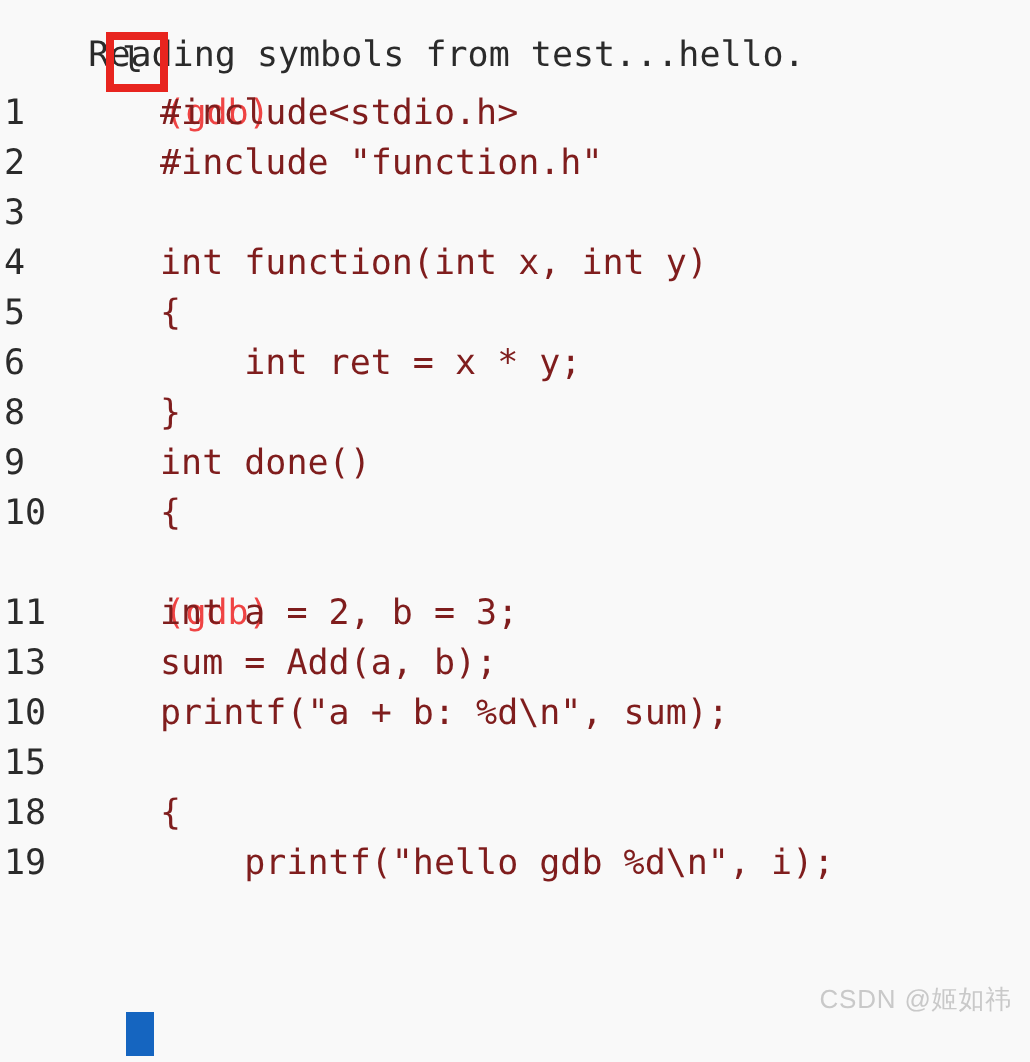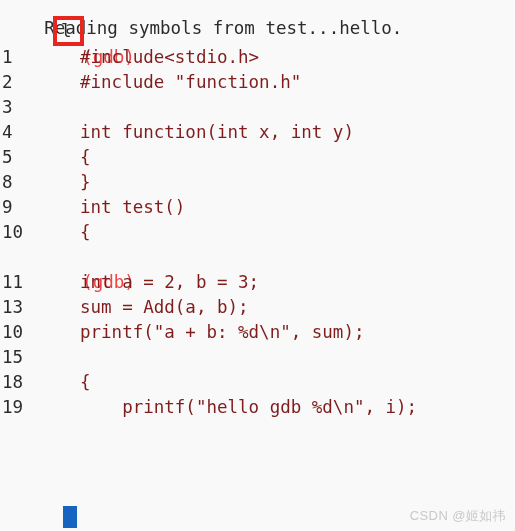--- a/index.html
+++ b/index.html
@@ -79,21 +79,21 @@
     left: 63px;
     top: 508px;
     width: 14px;
     height: 22px;
     background: #1565c0;
     z-index: 4;
   }
   #watermark {
     position: absolute;
     right: 9px;
-    bottom: 4px;
+    bottom: 20px;
     font-family: "Liberation Sans", sans-serif;
     font-size: 13px;
     color: #c9c9c9;
     letter-spacing: 0.4px;
     white-space: nowrap;
     user-select: none;
   }
 </style>
 </head>
 <body>
@@ -107,22 +107,23 @@
   <div class="term-line">
     <span class="prompt">(gdb)</span>
   </div>
 
   <div id="listing-one">
       <div class="term-line"><span class="lineno">1</span><span class="code">#include&lt;stdio.h&gt;</span></div>
       <div class="term-line"><span class="lineno">2</span><span class="code">#include "function.h"</span></div>
       <div class="term-line"><span class="lineno">3</span><span class="code"></span></div>
       <div class="term-line"><span class="lineno">4</span><span class="code">int function(int x, int y)</span></div>
       <div class="term-line"><span class="lineno">5</span><span class="code">{</span></div>
+      <div class="term-line"><span class="lineno">6</span><span class="code">    int ret = x * y;</span></div>
       <div class="term-line"><span class="lineno">8</span><span class="code">}</span></div>
-      <div class="term-line"><span class="lineno">9</span><span class="code">int test()</span></div>
+      <div class="term-line"><span class="lineno">9</span><span class="code">int done()</span></div>
       <div class="term-line"><span class="lineno">10</span><span class="code">{</span></div>
     </div>
 
   <div class="term-line">
     <span class="prompt">(gdb)</span>
   </div>
 
   <div id="listing-two">
       <div class="term-line"><span class="lineno">11</span><span class="code">int a = 2, b = 3;</span></div>
       <div class="term-line"><span class="lineno">13</span><span class="code">sum = Add(a, b);</span></div>

